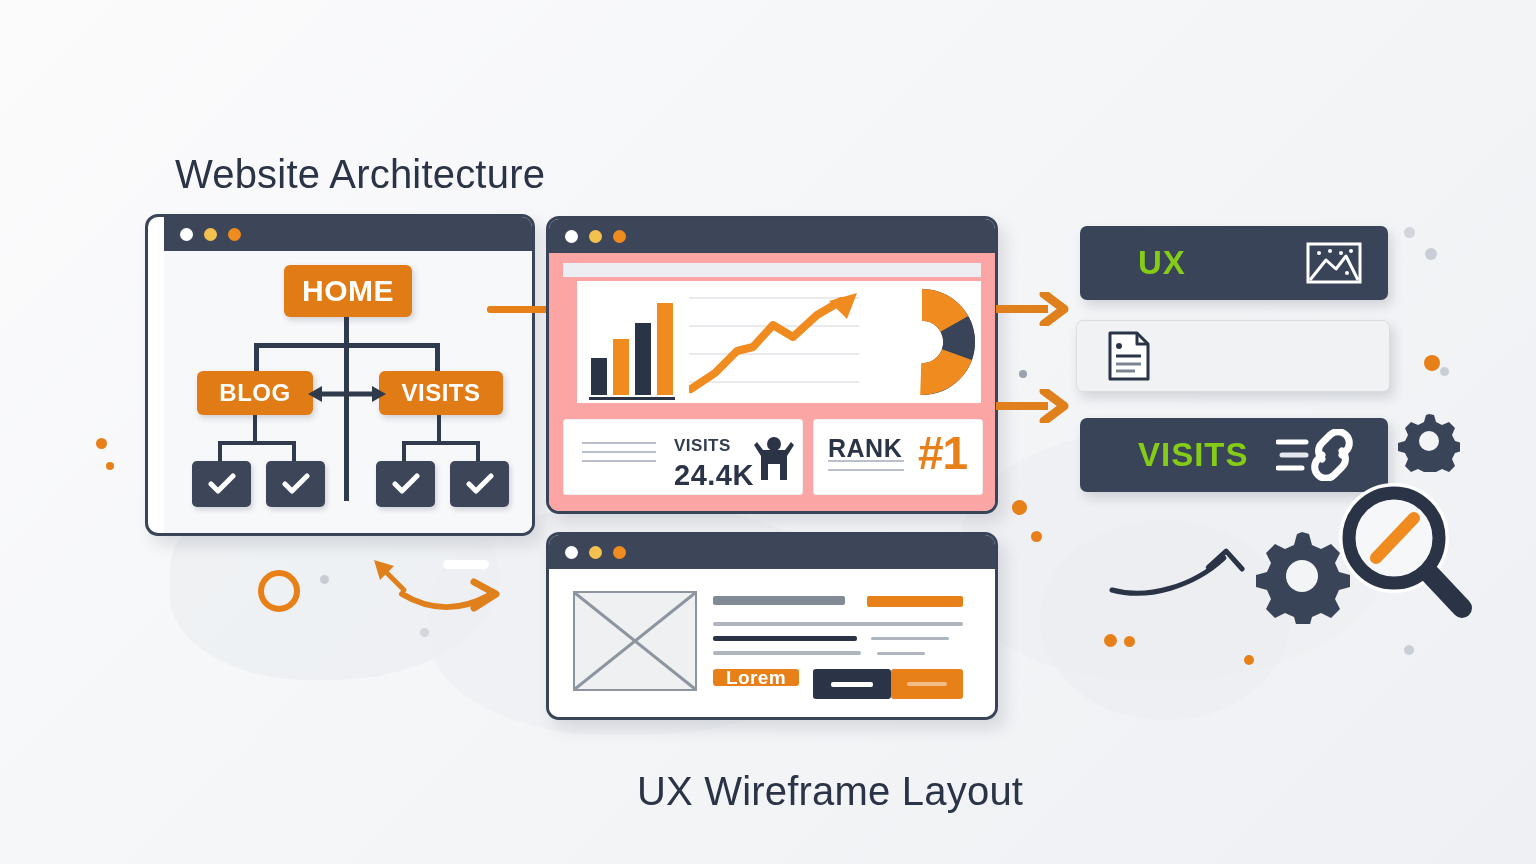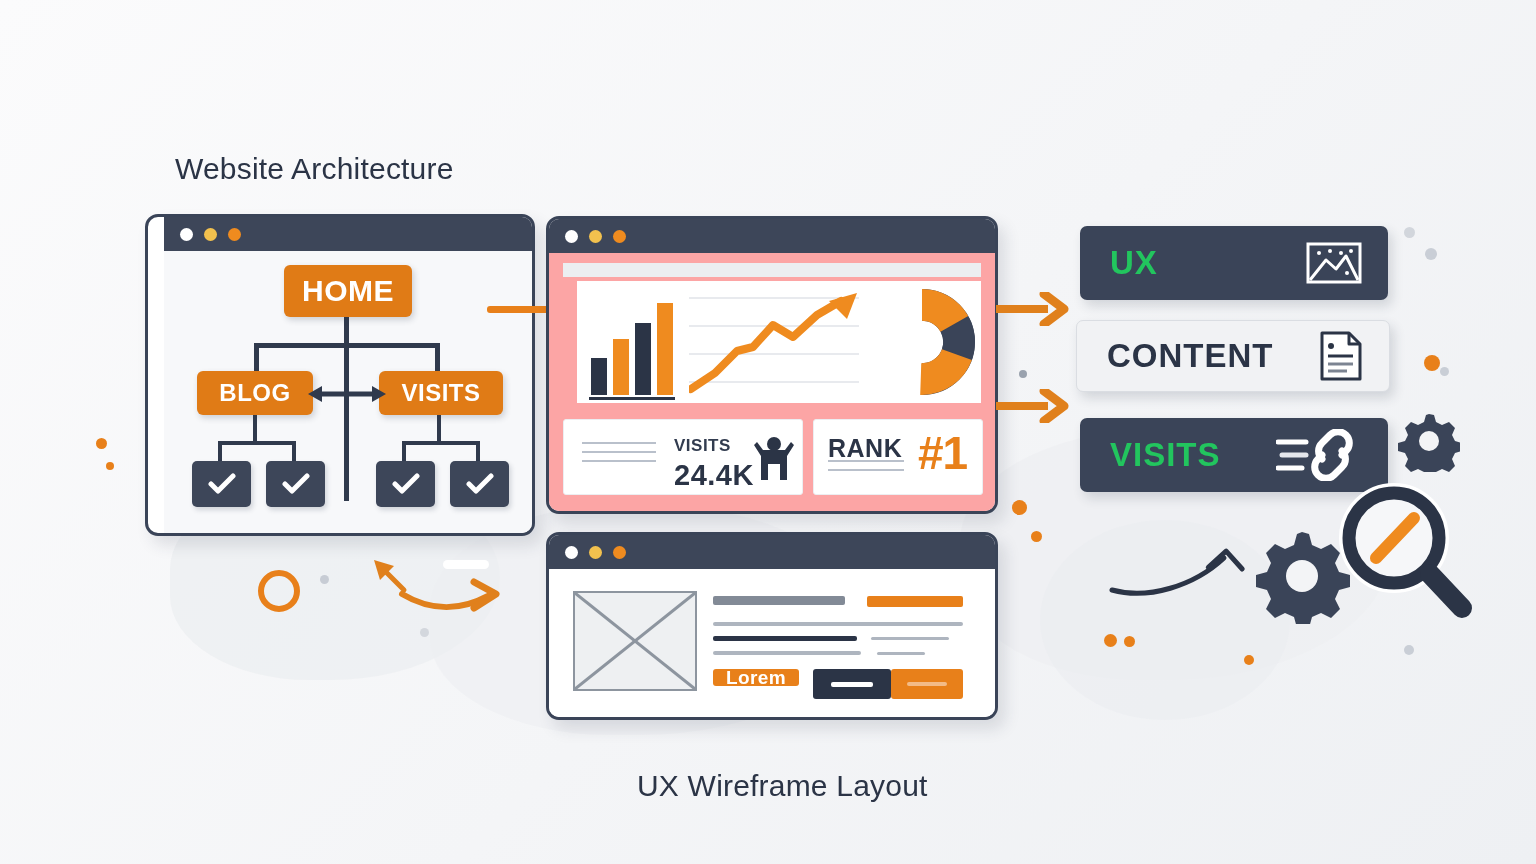--- a/index.html
+++ b/index.html
@@ -15,21 +15,21 @@
     overflow: hidden;
   }
 
   
   .blob { position: absolute; background: #e9ebef; border-radius: 50%; opacity: .75; }
   .blob-soft { position: absolute; background: #edeff2; border-radius: 48% 52% 55% 45%; opacity: .9; }
 
   
   .section-title {
     position: absolute;
-    font-size: 30px;
+    font-size: 40px;
     color: #2b3446;
     font-weight: 400;
     letter-spacing: .2px;
     white-space: nowrap;
   }
 
   
   .window {
     position: absolute;
     background: #ffffff;
@@ -93,21 +93,21 @@
   
   .layer {
     position: absolute;
     border-radius: 7px;
     display: flex; align-items: center; justify-content: space-between;
     padding: 0 26px 0 30px;
     box-shadow: 4px 6px 12px rgba(40,50,70,.16);
     box-sizing: border-box;
   }
   .layer.dark { background: #3a4458; }
-  .layer.dark .layer-label { color: #22c55e; }
+  .layer.dark .layer-label { color: #84cc16; margin-left: 28px; }
   .layer.light { background: #f1f2f4; border: 1px solid #dadde2; }
   .layer.light .layer-label { color: #2b3446; }
   .layer-label { font-size: 33px; font-weight: bold; letter-spacing: 1px; }
 
   
   .connector { position: absolute; }
   .dot-deco { position: absolute; border-radius: 50%; }
   .ring-deco { position: absolute; border-radius: 50%; border: 6px solid #e8801a; }
 </style>
 </head>
@@ -312,21 +312,20 @@
       <polyline points="4,38 20,18 30,27 40,14 52,38" fill="none" stroke="#ffffff" stroke-width="3" stroke-linejoin="round"></polyline>
       <circle cx="13" cy="11" r="2" fill="#ffffff"></circle>
       <circle cx="24" cy="9" r="2" fill="#ffffff"></circle>
       <circle cx="35" cy="11" r="2" fill="#ffffff"></circle>
       <circle cx="45" cy="9" r="2" fill="#ffffff"></circle>
       <circle cx="41" cy="31" r="2" fill="#ffffff"></circle>
     </svg>
   </div>
 
   <div class="layer light" style="left:1076px; top:320px; width:314px; height:72px;">
-    <span class="layer-label">CONTENT</span>
     <svg width="44" height="52" viewBox="0 0 44 52">
       <path d="M3 3 H30 L41 14 V49 H3 Z" fill="#ffffff" stroke="#2b3446" stroke-width="3" stroke-linejoin="round"></path>
       <polyline points="30,3 30,14 41,14" fill="none" stroke="#2b3446" stroke-width="3" stroke-linejoin="round"></polyline>
       <circle cx="12" cy="16" r="3" fill="#2b3446"></circle>
       <line x1="9" y1="26" x2="34" y2="26" stroke="#2b3446" stroke-width="3"></line>
       <line x1="9" y1="34" x2="34" y2="34" stroke="#7c8492" stroke-width="3"></line>
       <line x1="9" y1="41" x2="28" y2="41" stroke="#7c8492" stroke-width="3"></line>
     </svg>
   </div>
 

